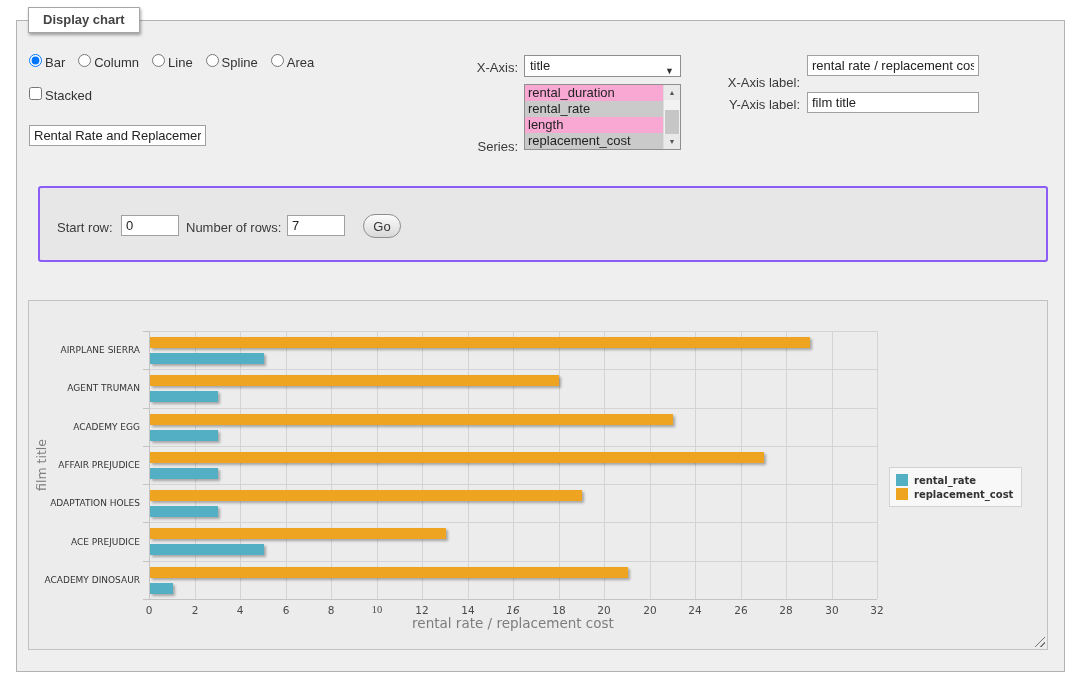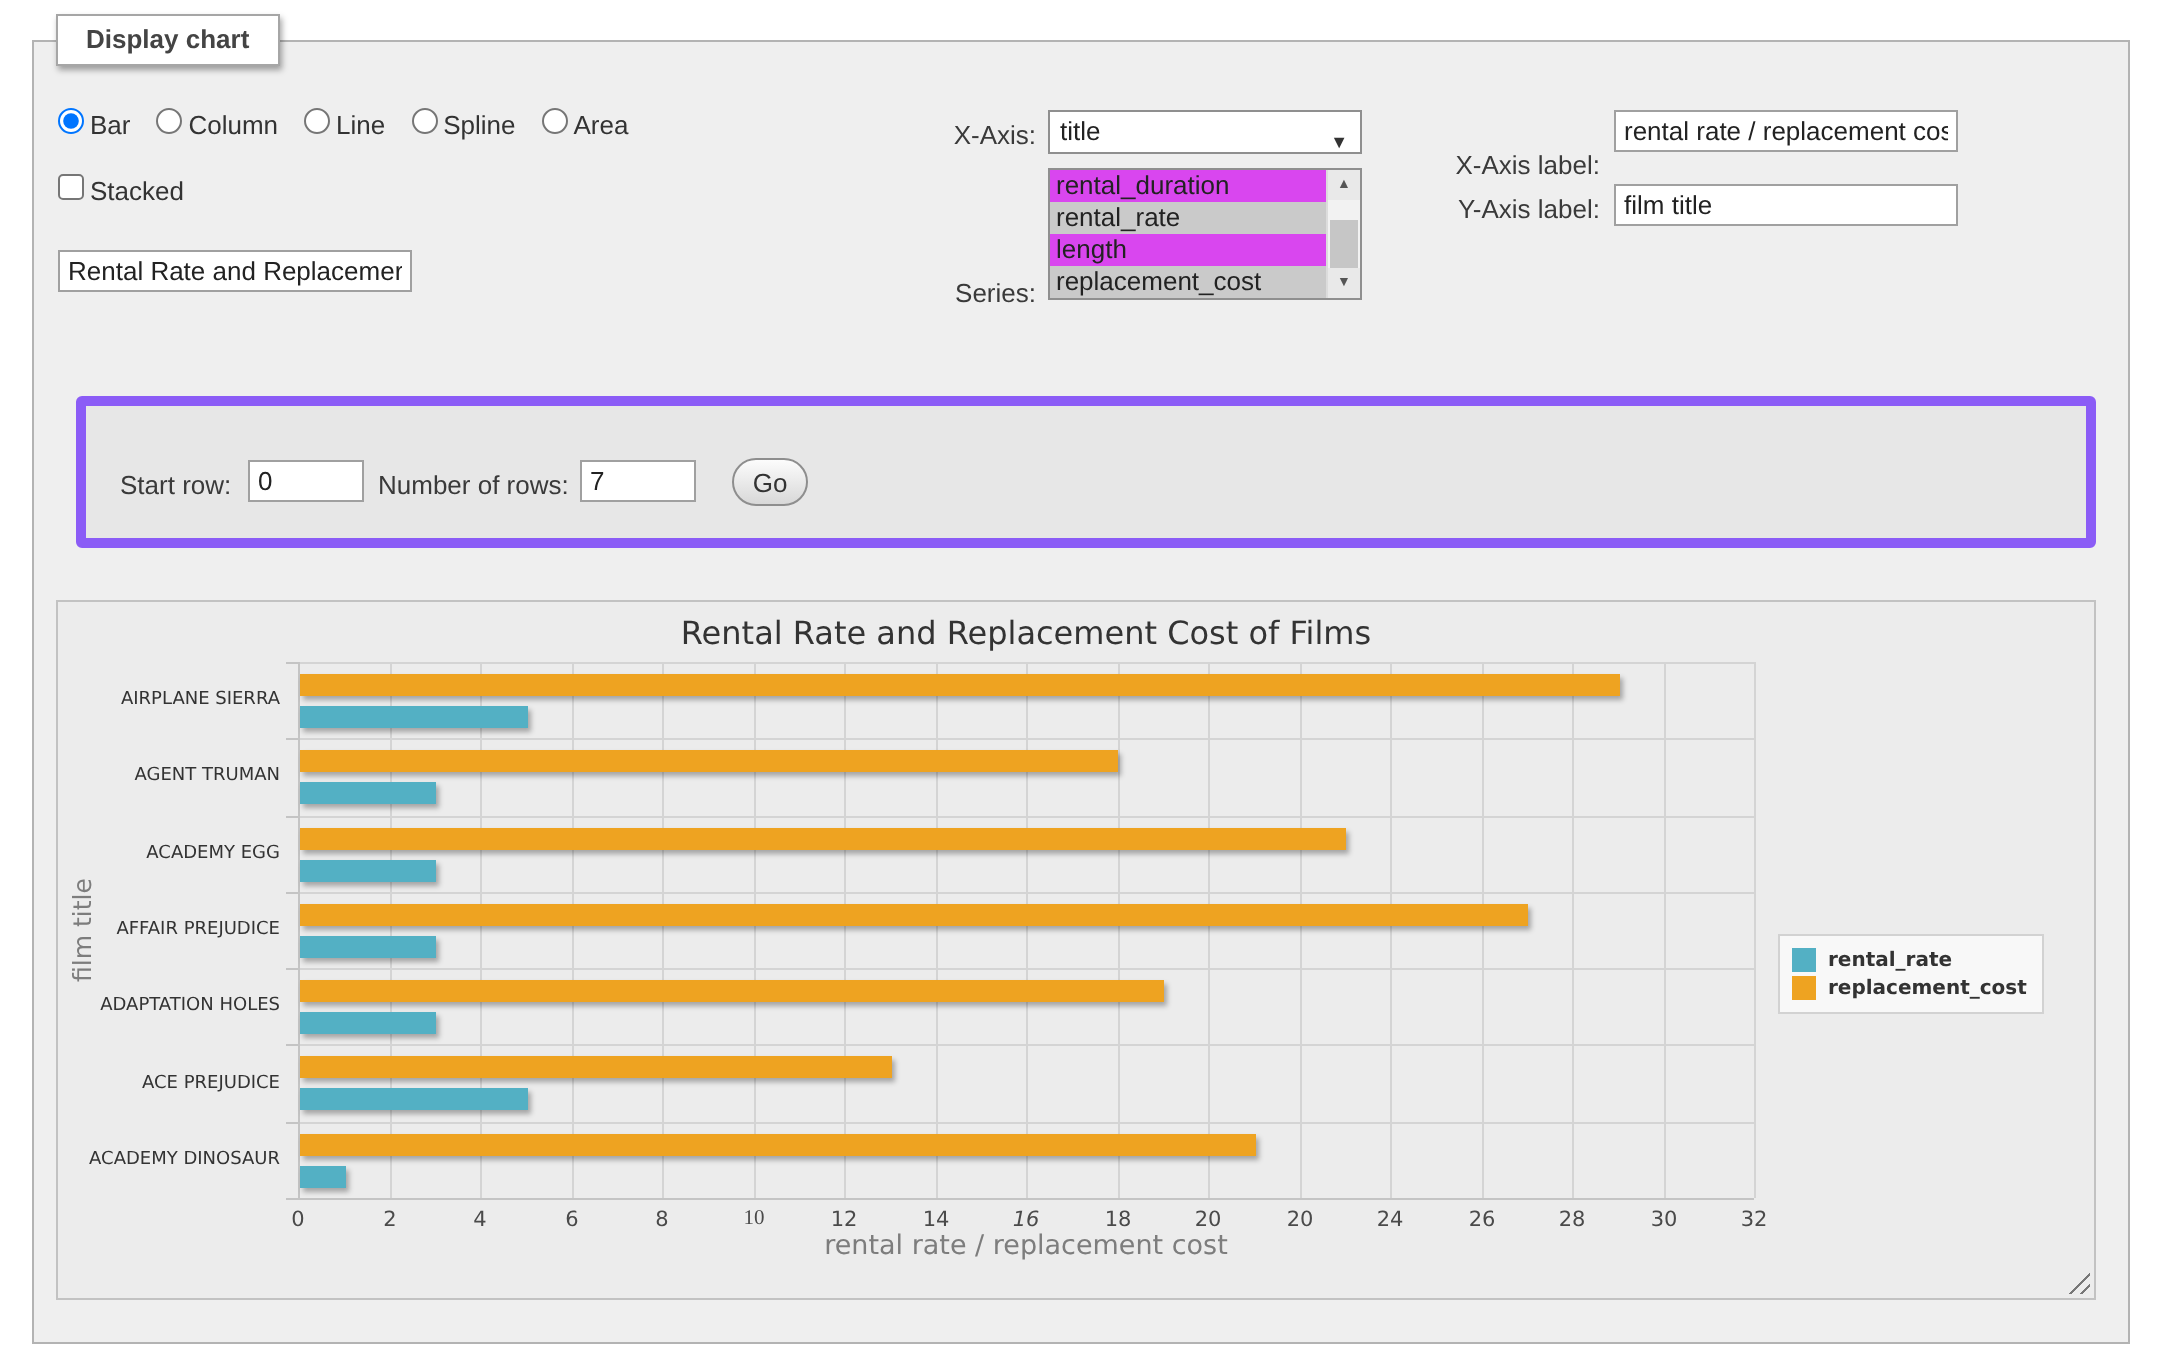--- a/index.html
+++ b/index.html
@@ -19,32 +19,32 @@
   .radio-row { position:absolute; left:29px; top:54px; display:flex; align-items:center; gap:7px; }
   .radio-row label { margin-right:6px; }
   .check-row { position:absolute; left:29px; top:87px; display:flex; align-items:center; gap:5px; }
   input[type=radio], input[type=checkbox] { width:13px; height:13px; margin:0 3px 0 0; }
 
   
   .select-box { position:absolute; left:524px; top:55px; width:157px; height:22px; background:#fff; border:1px solid #8f8f8f; font-size:13px; color:#222; line-height:20px; padding-left:5px; cursor:default; }
   .select-box .arrow { position:absolute; right:6px; top:5px; font-size:9px; color:#333; }
 
   
-  .listbox { position:absolute; left:524px; top:84px; width:157px; height:66px; background:#d946ef; border:1px solid #8f8f8f; overflow:hidden; }
+  .listbox { position:absolute; left:524px; top:84px; width:157px; height:66px; background:#f9a8d4; border:1px solid #8f8f8f; overflow:hidden; }
   .listbox .opts { position:absolute; left:0; top:0; right:17px; bottom:0; }
   .listbox .opt { height:16px; line-height:16px; font-size:13px; color:#222; padding-left:3px; white-space:nowrap; }
   .listbox .opt.sel { background:#cacaca; }
   .sbar { position:absolute; right:0; top:0; width:17px; bottom:0; background:#f2f2f2; border-left:1px solid #dcdcdc; }
   .sbar .btn { position:absolute; left:0; width:16px; height:15px; background:#e9e9e9; color:#555; font-size:7px; text-align:center; line-height:15px; }
   .sbar .btn.up { top:0; }
   .sbar .btn.dn { bottom:0; }
   .sbar .thumb { position:absolute; left:1px; width:14px; top:25px; height:25px; background:#c6c6c6; }
 
   
-  .paging { position:absolute; left:38px; top:186px; width:1010px; height:76px; background:#e7e7e7; border:5px solid #8b5cf6; border-radius:3px;margin-top:12px; }
+  .paging { position:absolute; left:38px; top:186px; width:1010px; height:76px; background:#e7e7e7; border:2px solid #8b5cf6; border-radius:3px; }
   .go-btn { position:absolute; left:323px; top:26px; width:38px; height:24px; border:1px solid #8e8e8e; border-radius:12px; background:linear-gradient(#fcfcfc,#d8d8d8); font-family:"Liberation Sans",sans-serif; font-size:13px; color:#333; text-align:center; cursor:pointer; }
 
   
   .chart { position:absolute; left:28px; top:300px; width:1020px; height:350px; background:#ececec; border:1px solid #c2c2c2; font-family:"DejaVu Sans",sans-serif; }
   .chart-title { position:absolute; left:120px; width:728px; top:6px; text-align:center; font-size:16px; color:#333; }
   .vgrid, .hgrid { position:absolute; background:#d4d4d4; }
   .axisline { position:absolute; background:#c4c4c4; }
   .tickmark { position:absolute; width:6px; height:1px; background:#c4c4c4; }
   .cat { position:absolute; text-align:right; font-size:9px; color:#333; height:12px; line-height:12px; white-space:nowrap; }
   .bar { position:absolute; height:11px; box-shadow:1.5px 2px 2.5px rgba(0,0,0,0.3); }
@@ -107,21 +107,20 @@
 
 <div class="paging">
   <div class="lbl" style="left:17px; top:32px;">Start row:</div>
   <input class="txt" style="left: 81px; top: 27px; width: 58px;" value="0">
   <div class="lbl" style="left:146px; top:32px;">Number of rows:</div>
   <input class="txt" style="left: 247px; top: 27px; width: 58px;" value="7">
   <button class="go-btn">Go</button>
 </div>
 
 <div class="chart" id="chart">
-  <div class="chart-title">Rental Rate and Replacement Cost of Films</div>
   <div class="y-title">film title</div>
   <div class="x-title">rental rate / replacement cost</div>
   <div class="legend" id="chart-legend">
       <div class="legend-row">
         <span class="legend-swatch" style="background: rgb(83, 176, 196);"></span>
         <span class="legend-label">rental_rate</span>
       </div>
       <div class="legend-row">
         <span class="legend-swatch" style="background: rgb(238, 163, 33);"></span>
         <span class="legend-label">replacement_cost</span>

